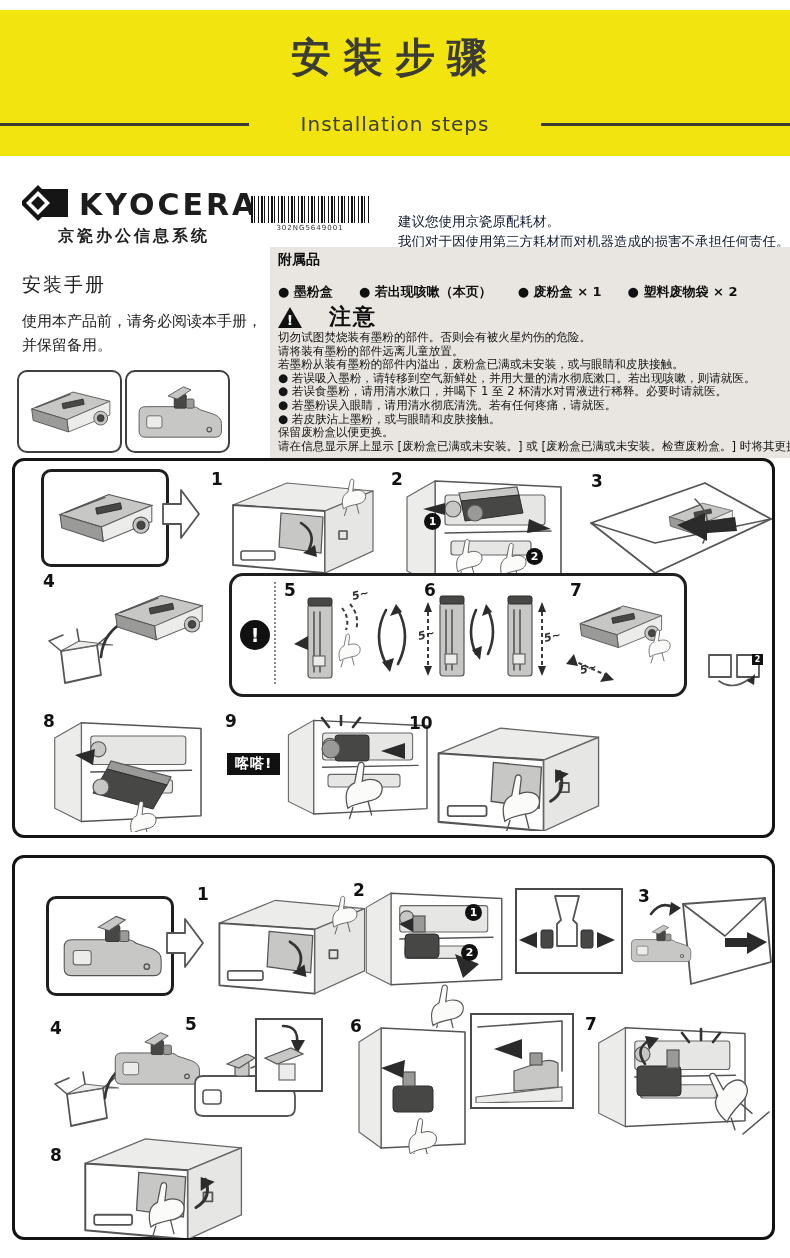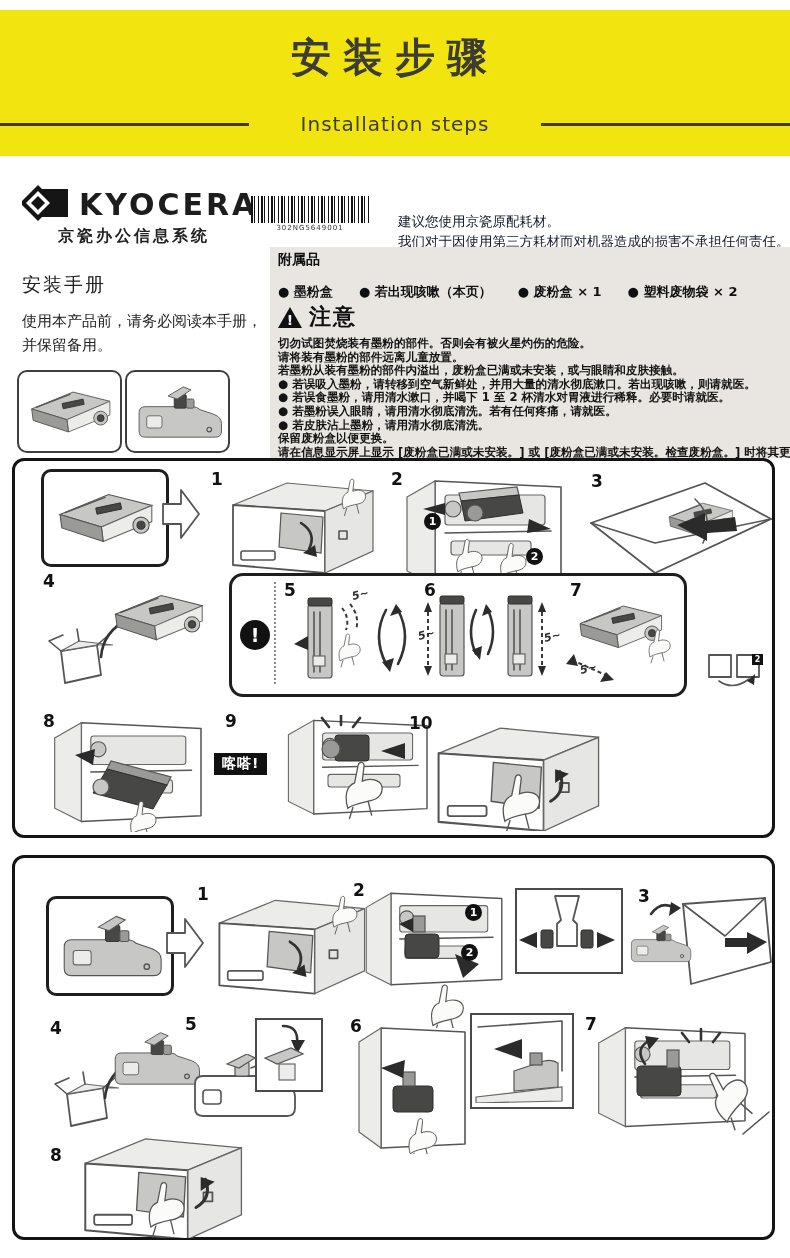--- a/index.html
+++ b/index.html
@@ -26,22 +26,22 @@
   .thumb1{left:17px}.thumb2{left:125px}
   .barcode-wrap{position:absolute;left:250px;top:40px;width:120px;text-align:center;}
   .barcode{width:118px;height:27px;margin:0 auto;
     background:repeating-linear-gradient(90deg,#111 0 2px,#fff 2px 3px,#111 3px 4px,#fff 4px 7px,#111 7px 8px,#fff 8px 10px);}
   .barcode-num{font-size:7px;letter-spacing:1px;color:#333;margin-top:1px;}
   .advice{position:absolute;left:398px;top:56px;font-size:13.5px;font-weight:400;color:#0f172a;line-height:1.45;white-space:nowrap;}
   .graybox{position:absolute;left:270px;top:91px;width:520px;height:211px;background:#e9e6e1;box-sizing:border-box;padding:4px 0 16px 8px;}
   .acc-title{font-size:14px;font-weight:800;color:#101010;}
   .acc-items{display:flex;gap:26px;font-size:13px;font-weight:700;color:#101010;margin-top:14px;white-space:nowrap;}
   .caution-head{display:flex;align-items:center;gap:7px;margin-top:4px;height:24px;}
-  .caution-title{font-size:22px;font-weight:800;color:#101010;letter-spacing:2px;}
-  .caution-lines{margin-top:8px;font-size:11.6px;font-weight:700;color:#141414;line-height:13.6px;white-space:nowrap;}
+  .caution-title{font-size:22px;font-weight:800;color:#101010;letter-spacing:2px;margin-left:20px;}
+  .caution-lines{margin-top:2px;font-size:11.6px;font-weight:400;color:#141414;line-height:13.6px;white-space:nowrap;}
 
   
   .panel{position:absolute;left:12px;width:763px;border:3.5px solid #141414;border-radius:12px;background:#fff;box-sizing:border-box;}
   .panel1{top:458px;height:380px;}
   .panel2{top:855px;height:385px;}
   .abs{position:absolute;}
   .step-num{position:absolute;font-size:17px;font-weight:700;color:#111;}
   .intro-box{position:absolute;border:3px solid #1e1e1e;border-radius:10px;display:flex;align-items:center;justify-content:center;background:#fff;}
   .sub-box{position:absolute;border:3px solid #1e1e1e;border-radius:14px;background:#fff;}
   .inset-box{position:absolute;border:2px solid #4a4a4a;background:#fff;}
@@ -194,21 +194,21 @@
         </svg>
         <span class="caution-title">注意</span>
       </div>
       <div class="caution-lines">
         <div>切勿试图焚烧装有墨粉的部件。否则会有被火星灼伤的危险。</div>
         <div>请将装有墨粉的部件远离儿童放置。</div>
         <div>若墨粉从装有墨粉的部件内溢出，废粉盒已满或未安装，或与眼睛和皮肤接触。</div>
         <div>● 若误吸入墨粉，请转移到空气新鲜处，并用大量的清水彻底漱口。若出现咳嗽，则请就医。</div>
         <div>● 若误食墨粉，请用清水漱口，并喝下 1 至 2 杯清水对胃液进行稀释。必要时请就医。</div>
         <div>● 若墨粉误入眼睛，请用清水彻底清洗。若有任何疼痛，请就医。</div>
-        <div>● 若皮肤沾上墨粉，请用清水彻底清洗。</div>
+        <div>● 若皮肤沾上墨粉，或与眼睛和皮肤接触。</div>
         <div>保留废粉盒以便更换。</div>
         <div>请在信息显示屏上显示 [废粉盒已满或未安装。] 或 [废粉盒已满或未安装。检查废粉盒。] 时将其更换。</div>
       </div>
     </div>
   </div>
 
   <div class="panel panel1">
 
     <div class="intro-box" style="left:26px;top:8px;width:122px;height:92px;">
       <svg width="108" height="68" viewBox="0 0 120 72">
@@ -330,21 +330,21 @@
     <svg class="abs" style="left:34px;top:256px;" width="175" height="115" viewBox="0 0 175 115">
       <use href="#interior" transform="scale(0.95)"></use>
       <polygon class="g3" points="58,52 118,68 122,60 62,44"></polygon>
       <polygon class="dk" points="58,52 118,68 104,92 44,76"></polygon>
       <circle class="md" cx="52" cy="70" r="8"></circle>
       <polygon class="arr" points="26,38 46,32 44,48"></polygon>
       <use href="#hand" transform="translate(78,82) scale(0.6)"></use>
     </svg>
 
     <span class="step-num" style="left:210px;top:250px;">9</span>
-    <span class="click-label" style="left:199px;top:292px;">喀嗒!</span>
+    <span class="click-label" style="left:212px;top:292px;">喀嗒!</span>
     <svg class="abs" style="left:268px;top:254px;" width="155" height="120" viewBox="0 0 155 120">
       <use href="#interior" transform="scale(0.9)"></use>
       <rect class="dk" x="52" y="20" width="34" height="26" rx="3"></rect>
       <circle class="g3" cx="48" cy="34" r="9"></circle>
       <path class="thk" d="M46,12 l-7,-9 M58,10 l0,-10 M70,12 l7,-9"></path>
       <polygon class="arr" points="98,36 122,28 122,44"></polygon>
       <use href="#hand" transform="translate(58,44) scale(0.85)"></use>
     </svg>
 
     <span class="step-num" style="left:394px;top:252px;">10</span>

